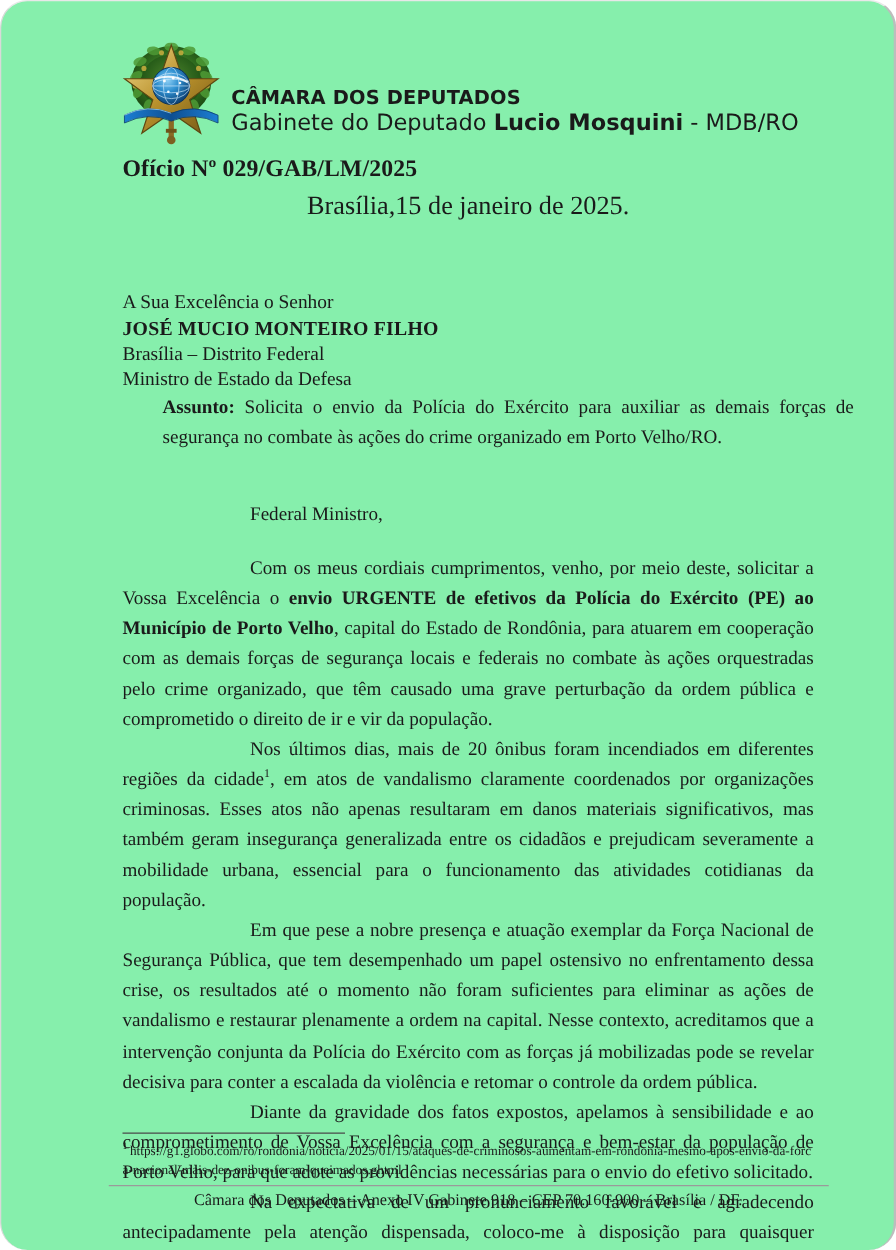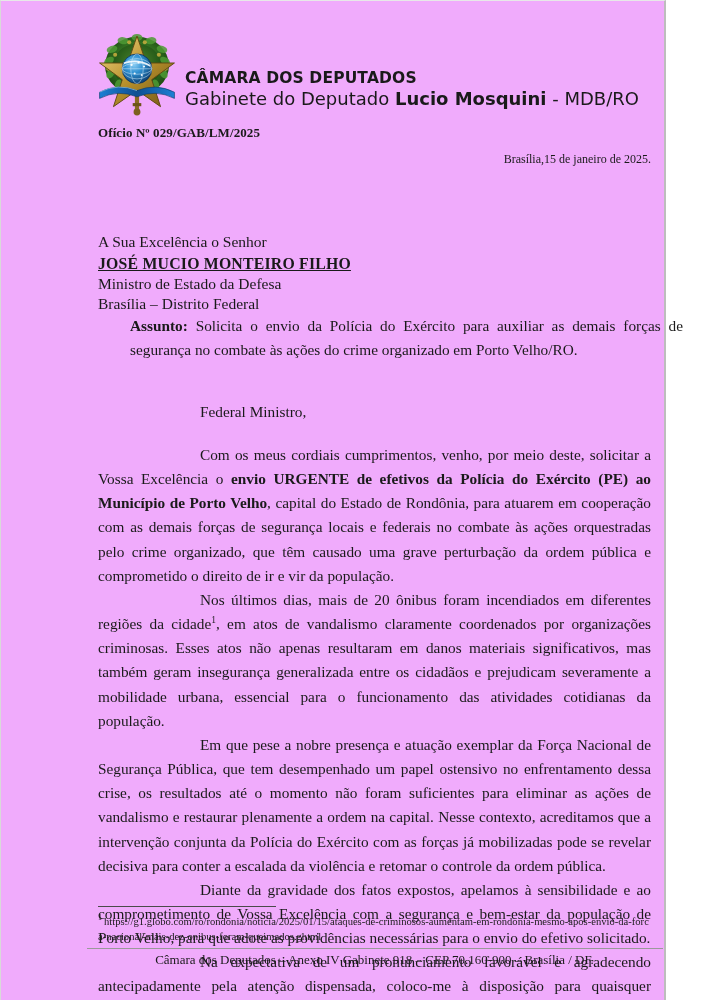--- a/index.html
+++ b/index.html
@@ -13,27 +13,28 @@
     position: relative;
     overflow: hidden;
     font-family: "Liberation Serif", "DejaVu Serif", serif;
     color: #1a1a1a;
   }
 
   
   #page {
     position: absolute;
     left: 0; top: 0;
-    width: 666px;
+    width: 717px;
     height: 1000px;
-    background: #f0abfc;
+    background: #86efac;
     box-sizing: border-box;
     border-left: 1px solid #d9d9d9;
     border-right: 2px solid #bdbdbd;
     border-top: 1px solid #e8e8e8;
+    border-radius: 22px;
   }
 
   
   .letterhead {
     position: absolute;
     left: 97px;
     top: 33px;
     display: flex;
     align-items: center;
     gap: 9px;
@@ -63,45 +64,44 @@
     white-space: nowrap;
     margin-top: 1px;
   }
   .lh-line2 b { font-weight: 700; }
 
   
   .oficio {
     position: absolute;
     left: 97px;
     top: 124px;
-    font-size: 13px;
+    font-size: 19px;
     font-weight: 700;
     letter-spacing: 0.1px;
   }
   .local-data {
     position: absolute;
     left: 97px;
     top: 151px;
     width: 553px;
-    text-align: right;
-    font-size: 12px;
+    text-align: center;
+    font-size: 21px;
   }
   .destinatario {
     position: absolute;
     left: 97px;
     top: 207px;
     font-size: 15.5px;
     line-height: 1.33;
     margin-top: 24px;
   }
   .destinatario .nome {
     font-weight: 700;
     font-size: 15.8px;
     letter-spacing: 0.2px;
-    text-decoration: underline;
   }
   .assunto {
     position: absolute;
     left: 97px;
     top: 313px;
     width: 553px;
     font-size: 15.3px;
     line-height: 1.55;
     text-align: justify;
     margin-left: 32px;
@@ -269,22 +269,22 @@
     </div>
   </div>
 
   <div class="oficio">Ofício Nº 029/GAB/LM/2025</div>
 
   <div class="local-data">Brasília,15 de janeiro de 2025.</div>
 
   <div class="destinatario">
     <div>A Sua Excelência o Senhor</div>
     <div class="nome">JOSÉ MUCIO MONTEIRO FILHO</div>
+    <div>Brasília – Distrito Federal</div>
     <div>Ministro de Estado da Defesa</div>
-    <div>Brasília – Distrito Federal</div>
   </div>
 
   <div class="assunto"><b>Assunto:</b><span> Solicita o envio da Polícia do Exército para auxiliar as demais forças de segurança no combate às ações do crime organizado em Porto Velho/RO.</span></div>
 
   <div class="vocativo">Federal Ministro,</div>
 
   <div class="corpo">
     <p><span>Com os meus cordiais cumprimentos, venho, por meio deste, solicitar a Vossa Excelência o </span><b>envio URGENTE de efetivos da Polícia do Exército (PE) ao Município de Porto Velho</b><span>, capital do Estado de Rondônia, para atuarem em cooperação com as demais forças de segurança locais e federais no combate às ações orquestradas pelo crime organizado, que têm causado uma grave perturbação da ordem pública e comprometido o direito de ir e vir da população.</span></p>
 
     <p><span>Nos últimos dias, mais de 20 ônibus foram incendiados em diferentes regiões da cidade</span><sup>1</sup><span>, em atos de vandalismo claramente coordenados por organizações criminosas. Esses atos não apenas resultaram em danos materiais significativos, mas também geram insegurança generalizada entre os cidadãos e prejudicam severamente a mobilidade urbana, essencial para o funcionamento das atividades cotidianas da população.</span></p>

